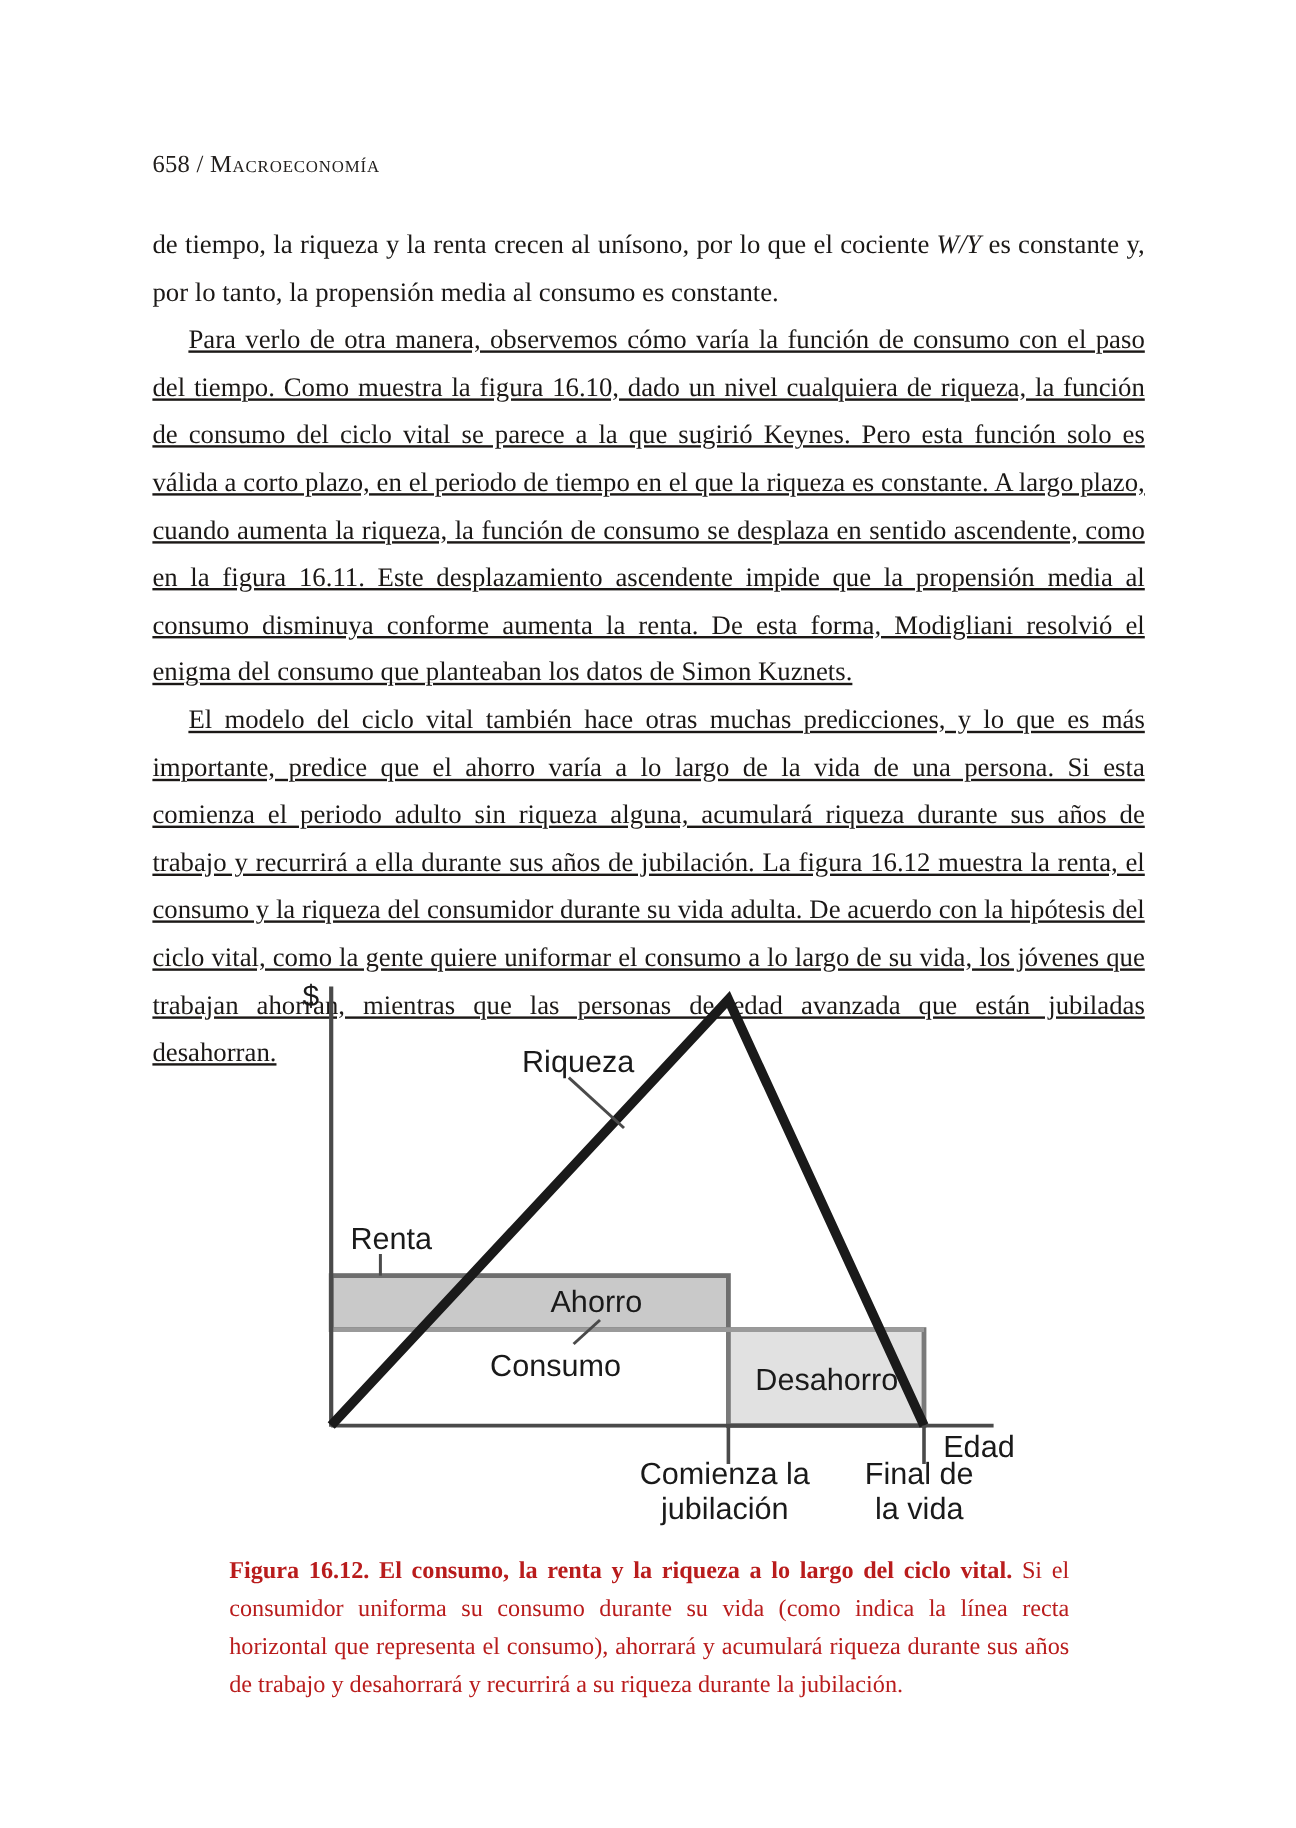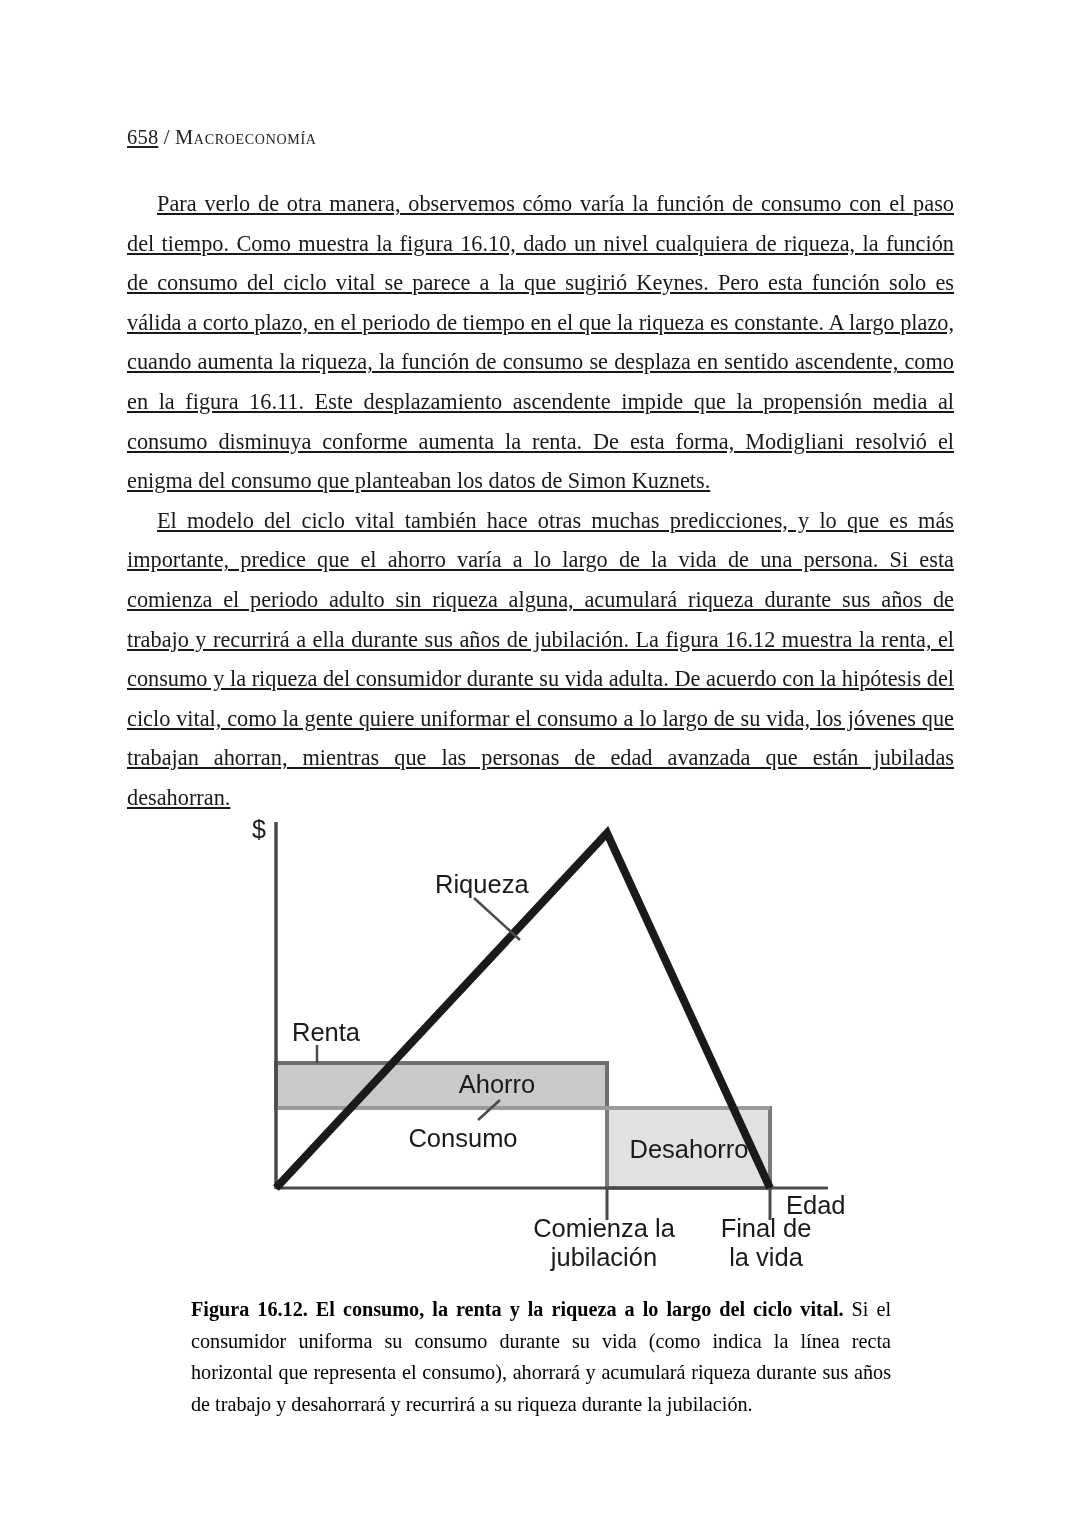--- a/index.html
+++ b/index.html
@@ -24,21 +24,21 @@
   
   .running-head {
     position: absolute;
     left: 127px;
     top: 126px;
     font-size: 20.5px;
     letter-spacing: 0.2px;
     color: #23201e;
     white-space: nowrap;
   }
-  .running-head .folio { font-variant: normal; text-decoration: underline; }
+  .running-head .folio { font-variant: normal; }
   .running-head .smallcaps {
     font-variant: small-caps;
     letter-spacing: 0.7px;
   }
 
   
   .body-col {
     position: absolute;
     left: 127px;
     top: 184px;
@@ -68,34 +68,35 @@
 
   
   .caption {
     position: absolute;
     left: 191px;
     top: 1294px;
     width: 700px;
     font-size: 20.2px;
     line-height: 31.5px;
     text-align: justify;
-    color: #000000;
+    color: #b91c1c;
   }
   .caption .lead { font-weight: bold; }
 </style>
 </head>
 <body>
 
 <div class="page">
 
   <div class="running-head">
     <span class="folio">658</span><span> / </span><span class="smallcaps">Macroeconomía</span>
   </div>
 
   <div class="body-col">
+    <p><span>de tiempo, la riqueza y la renta crecen al unísono, por lo que el cociente </span><span class="ital">W/Y</span><span> es constante y, por lo tanto, la propensión media al consumo es constante.</span></p>
     <p class="indent">Para verlo de otra manera, observemos cómo varía la función de consumo con el paso del tiempo. Como muestra la figura 16.10, dado un nivel cualquiera de riqueza, la función de consumo del ciclo vital se parece a la que sugirió Keynes. Pero esta función solo es válida a corto plazo, en el periodo de tiempo en el que la riqueza es constante. A largo plazo, cuando aumenta la riqueza, la función de consumo se desplaza en sentido ascendente, como en la figura 16.11. Este desplazamiento ascendente impide que la propensión media al consumo disminuya conforme aumenta la renta. De esta forma, Modigliani resolvió el enigma del consumo que planteaban los datos de Simon Kuznets.</p>
     <p class="indent">El modelo del ciclo vital también hace otras muchas predicciones, y lo que es más importante, predice que el ahorro varía a lo largo de la vida de una persona. Si esta comienza el periodo adulto sin riqueza alguna, acumulará riqueza durante sus años de trabajo y recurrirá a ella durante sus años de jubilación. La figura 16.12 muestra la renta, el consumo y la riqueza del consumidor durante su vida adulta. De acuerdo con la hipótesis del ciclo vital, como la gente quiere uniformar el consumo a lo largo de su vida, los jóvenes que trabajan ahorran, mientras que las personas de edad avanzada que están jubiladas desahorran.</p>
   </div>
 
   <div class="figure">
     <svg width="1080" height="490" viewBox="0 0 1080 490" xmlns="http://www.w3.org/2000/svg">
 
       <rect x="607" y="308" width="163" height="80" fill="#e1e1e1" stroke="#7a7a7a" stroke-width="4"></rect>
 
       <rect x="276" y="263" width="331" height="45" fill="#c9c9c9" stroke="#6e6e6e" stroke-width="4"></rect>

